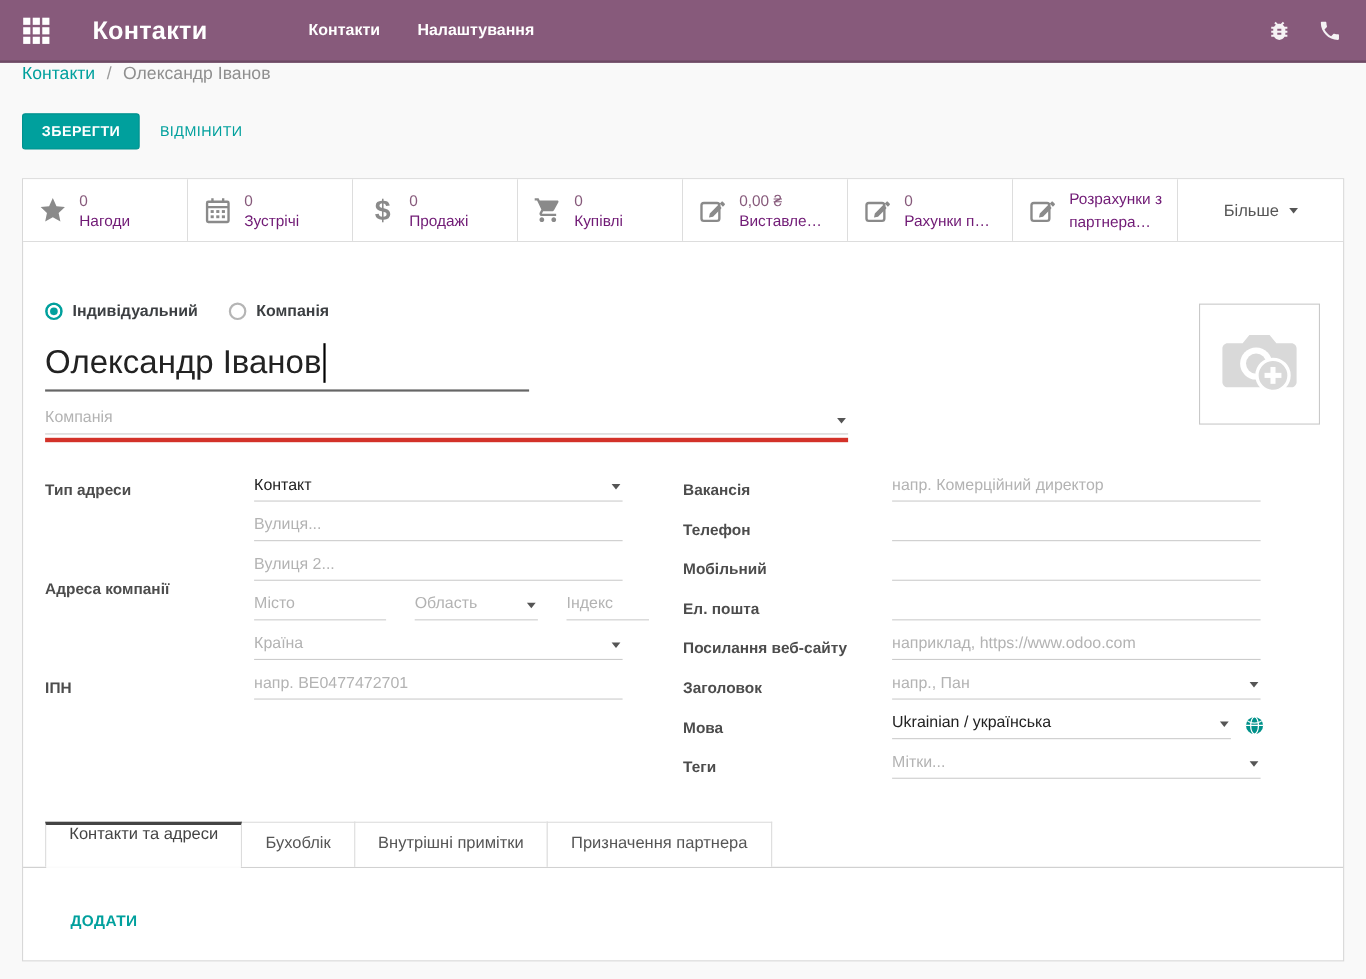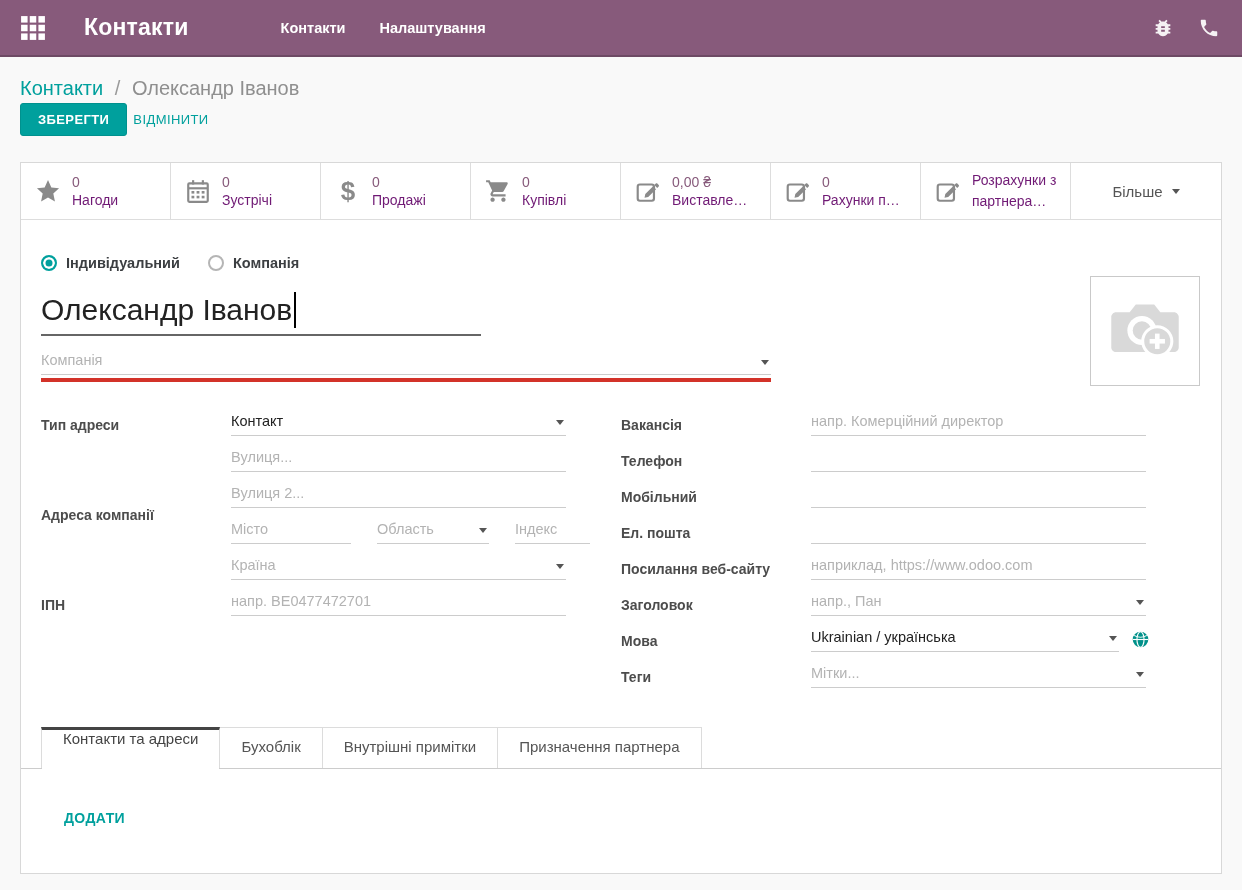--- a/index.html
+++ b/index.html
@@ -17,25 +17,25 @@
   }
   .apps-btn { width: 26px; height: 26px; cursor: pointer; display: flex; align-items: center; }
   .app-title { color: #fff; font-size: 23px; font-weight: 700; margin-left: 38px; letter-spacing: .2px; }
   .nav-menu { display: flex; margin-left: 82px; gap: 14px; }
   .nav-item { color: #fff; font-size: 14.5px; font-weight: 600; padding: 8px 10px; cursor: pointer; border-radius: 2px; }
   .nav-right { margin-left: auto; display: flex; align-items: center; gap: 24px; }
   .nav-icon { width: 22px; height: 22px; cursor: pointer; opacity: .92; }
 
   
   .content { padding: 0 20px; }
-  .breadcrumb { padding-top: 20px; font-size: 20px; height: 46px; }
+  .breadcrumb { padding-top: 2px; font-size: 16px; height: 46px; }
   .breadcrumb .bc-parent { color: #00A09D; cursor: pointer; }
   .breadcrumb .bc-sep { color: #9a9a9a; margin: 0 6px; }
   .breadcrumb .bc-current { color: #8f8f8f; }
-  .actions { display: flex; align-items: center; gap: 6px; height: 33px; }
+  .actions { display: flex; align-items: center; gap: 18px; height: 33px; }
   .btn-save {
     background: #00A09D; border: 1px solid #00918e; color: #fff;
     font-size: 13px; font-weight: 700; letter-spacing: .4px;
     padding: 8px 17px; border-radius: 3px; cursor: pointer; font-family: inherit;
   }
   .btn-discard {
     background: transparent; border: none; color: #00A09D;
     font-size: 13px; font-weight: 400; letter-spacing: .4px; cursor: pointer; font-family: inherit;
   }
 
@@ -61,21 +61,21 @@
     gap: 9px; cursor: pointer; color: #555; font-size: 15px; background: #fff;
   }
   .caret-down {
     width: 0; height: 0; border-left: 4.5px solid transparent; border-right: 4.5px solid transparent;
     border-top: 5px solid #555; display: inline-block;
   }
 
   
   .form-body { padding: 33px 20px 0 20px; position: relative; }
 
-  .radio-row { display: flex; align-items: center; gap: 28px; height: 20px; }
+  .radio-row { display: flex; align-items: center; gap: 28px; height: 20px; margin-top: 20px; }
   .radio-opt { display: flex; align-items: center; gap: 9px; cursor: pointer; }
   .radio-circle { width: 16px; height: 16px; border-radius: 50%; border: 2px solid #b5b5b5; background: #fff; }
   .radio-circle.checked { border: 2px solid #00A09D; background: #00A09D; box-shadow: inset 0 0 0 2.5px #fff; }
   .radio-label { font-size: 14.5px; font-weight: 700; color: #3c3f42; }
 
   .name-field {
     margin-top: 13px; width: 440px; height: 50px; border-bottom: 2px solid #666;
     font-size: 30px; color: #222; display: flex; align-items: center; cursor: text;
   }
   .text-caret { display: inline-block; width: 1.5px; height: 36px; background: #000; margin-left: 2px; }

